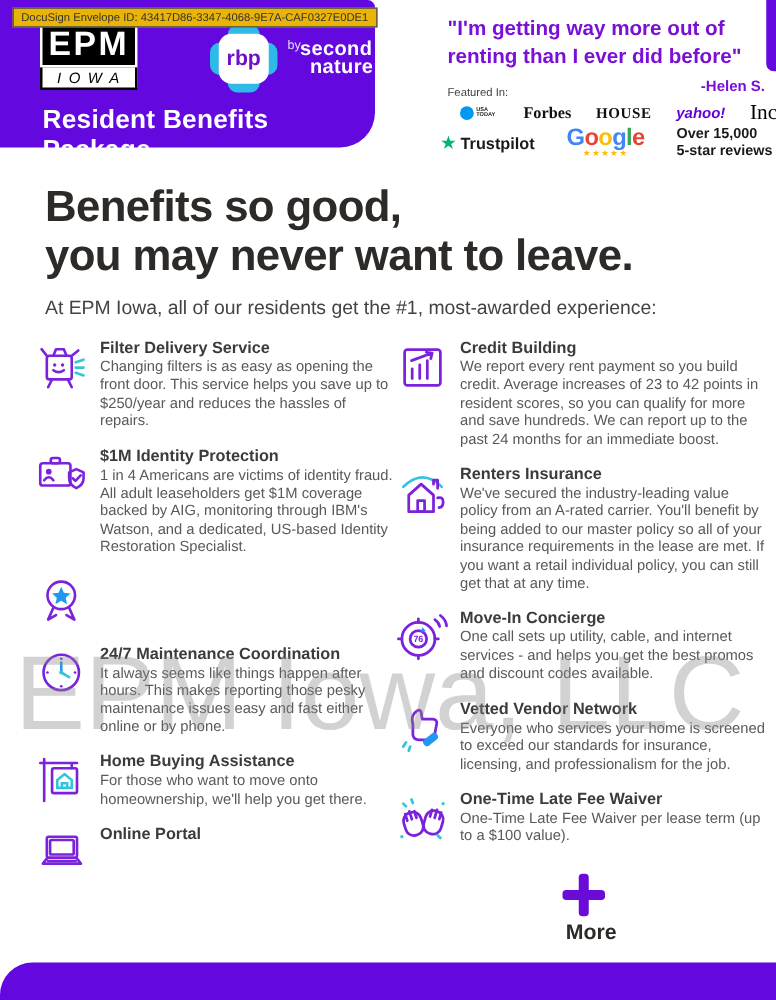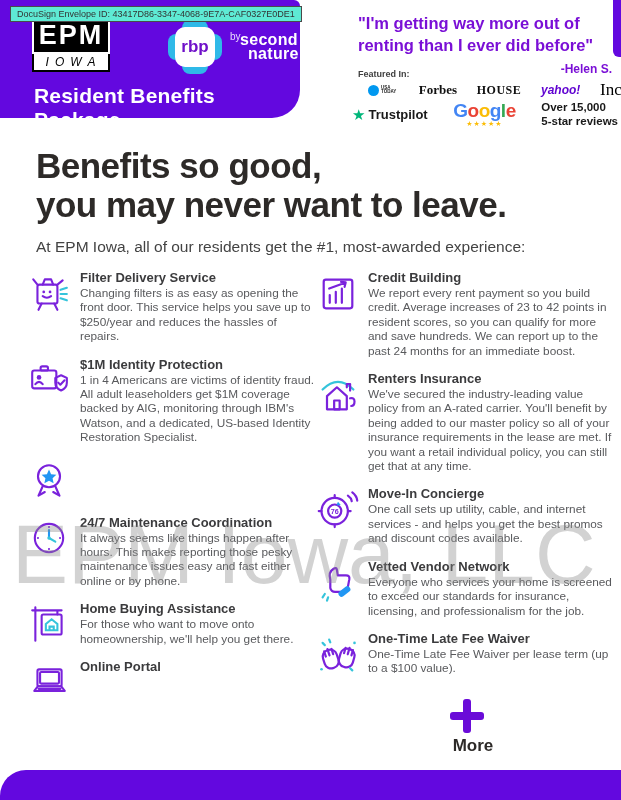--- a/index.html
+++ b/index.html
@@ -1,20 +1,20 @@
 <!DOCTYPE html>
 <html><head>
 <meta charset="utf-8">
 <style>
   html,body{margin:0;padding:0;background:#e8e8e8;}
   .page{position:relative;width:621px;height:800px;background:#ffffff;overflow:hidden;
         font-family:"Liberation Sans",sans-serif;margin:0 auto;}
 
   
-  .docusign{position:absolute;left:10px;top:6px;background:#5eead4;border:1px solid #4a4a4a;
+  .docusign{position:absolute;left:10px;top:6px;background:#eab308;border:1px solid #4a4a4a;
             font-size:9px;color:#333;padding:2px 6px;white-space:nowrap;z-index:30;}
 
   
   .header-panel{position:absolute;left:0;top:0;width:300px;height:118px;background:#6308DF;
                 border-radius:0 6px 28px 0;z-index:10;}
   .corner-sliver{position:absolute;right:0;top:0;width:8px;height:57px;background:#6308DF;
                  border-radius:0 0 0 6px;z-index:10;}
 
   .epm-logo{position:absolute;left:32px;top:16px;width:78px;}
   .epm-black{background:#000;border:2px solid #fff;color:#fff;font-weight:800;font-size:27px;
@@ -40,21 +40,21 @@
   .sn-line.l2{padding-left:18px;}
 
   .banner-title{position:absolute;left:34px;top:84px;color:#fff;font-weight:800;font-size:21px;
                 letter-spacing:.2px;}
 
   
   .quote{position:absolute;left:358px;top:12px;width:254px;color:#7A0FD6;font-weight:700;
          font-size:16.5px;line-height:22px;}
   .quote-attr{text-align:right;font-size:12px;margin-top:2px;font-weight:700;}
 
-  .featured-label{position:absolute;left:358px;top:69px;font-size:9px;color:#3f3f3f;font-weight:bold;}
+  .featured-label{position:absolute;left:358px;top:69px;font-size:9px;color:#3f3f3f;}
   .press-row1{position:absolute;left:356px;top:80px;width:258px;display:flex;
               align-items:center;justify-content:space-between;margin-left:12px;}
   .usatoday{display:flex;align-items:center;gap:2px;}
   .usat-dot{width:11px;height:11px;border-radius:50%;background:#0098F0;}
   .usat-text{font-size:4.5px;font-weight:700;color:#222;line-height:4.5px;width:18px;}
   .lg-serif{font-family:"Liberation Serif",serif;font-weight:700;font-size:13px;color:#111;}
   .lg-house{font-family:"Liberation Serif",serif;font-weight:700;font-size:12px;color:#111;
             letter-spacing:.5px;}
   .lg-yahoo{color:#5F01D1;font-weight:800;font-size:12px;font-style:italic;}
   .lg-inc{font-family:"Liberation Serif",serif;font-weight:400;font-size:17px;color:#000000;}

